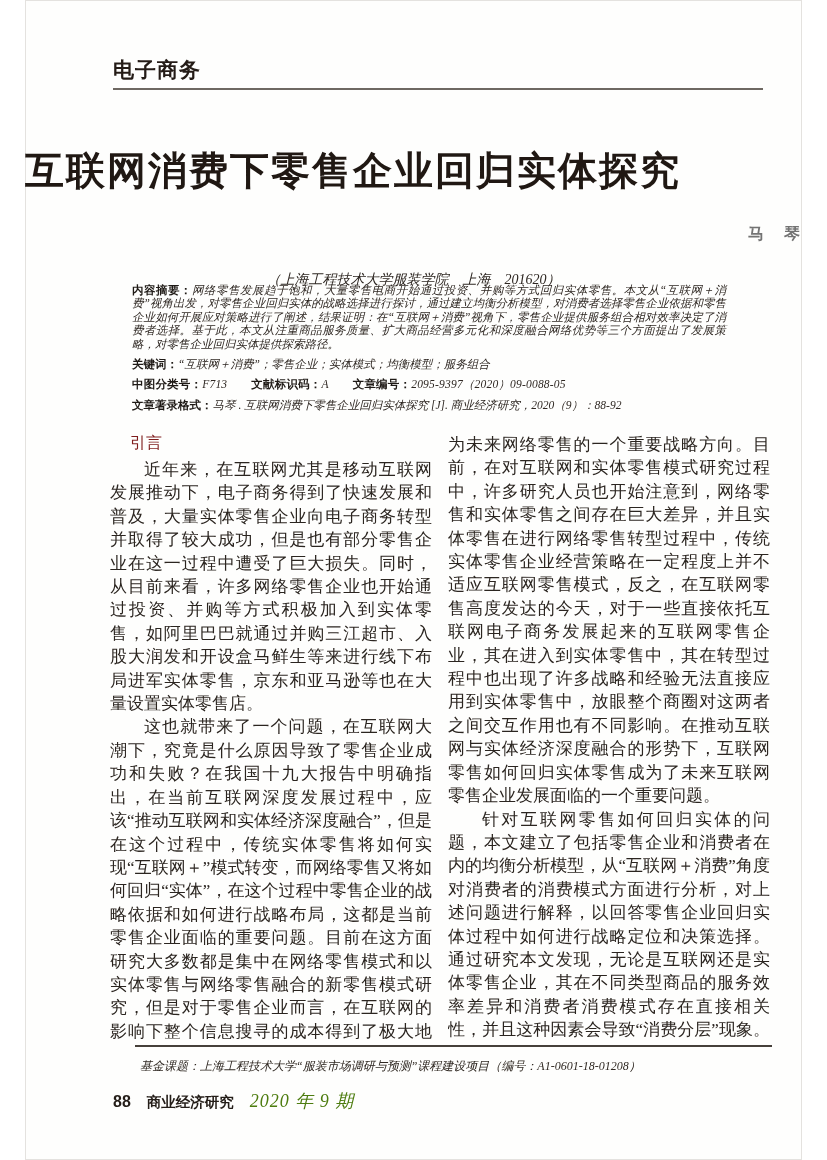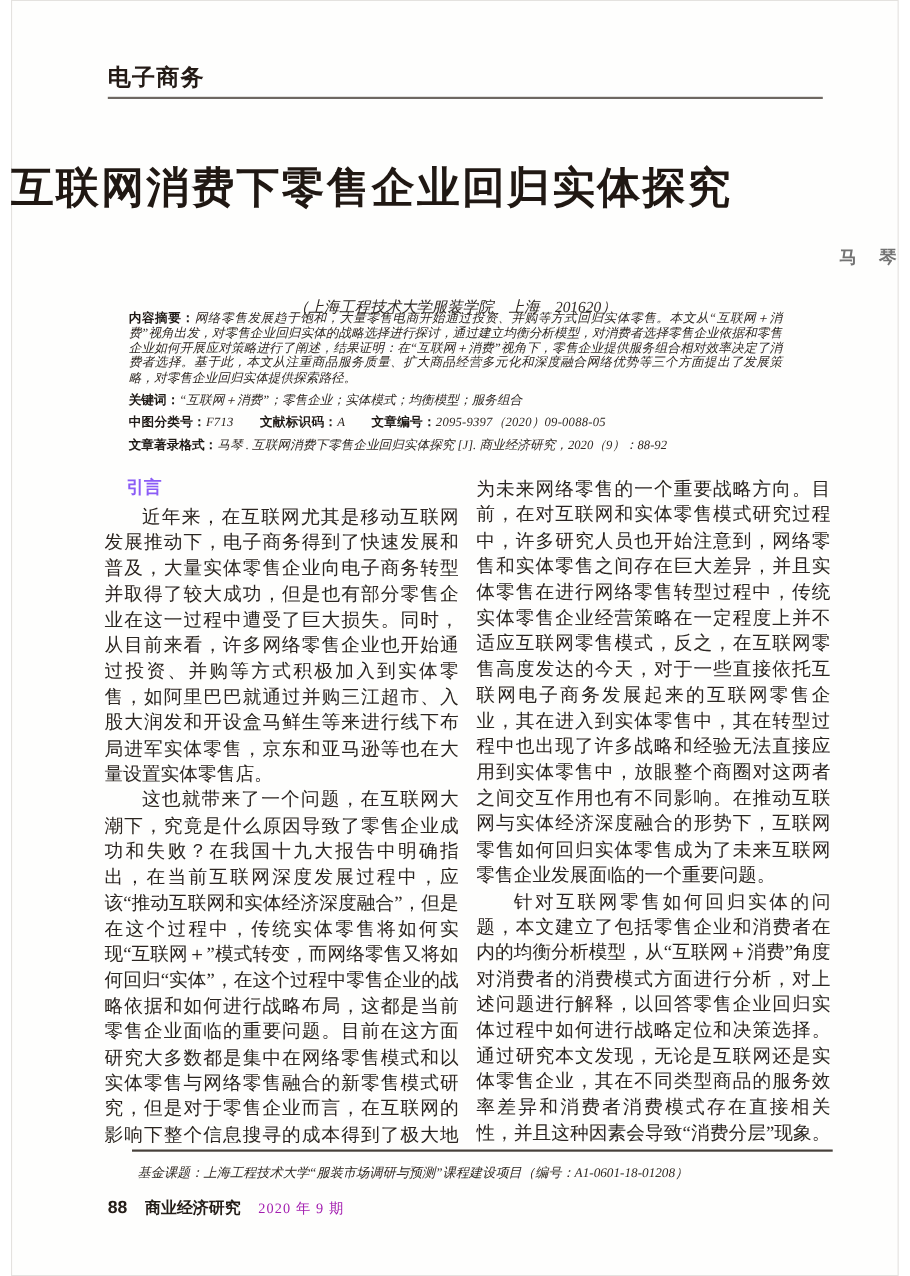--- a/index.html
+++ b/index.html
@@ -1,25 +1,26 @@
 <!DOCTYPE html>
 <html><head>
 <meta charset="utf-8">
 <style>
   html, body { margin: 0; padding: 0; background: #ffffff; }
   .page {
     position: relative;
-    width: 807px;
+    width: 737px;
     height: 1160px;
     margin: 0 auto;
     background: #fefefd;
     box-shadow: inset 0 0 0 1px #e4e2df;
     font-family: "Liberation Serif", serif;
     color: #2b2520;
     overflow: hidden;
+    padding-left: 40px;
   }
 
   
   .category {
     position: absolute; left: 88px; top: 56px;
     font-family: "Liberation Sans", sans-serif;
     font-weight: bold; font-size: 21px; letter-spacing: 1px;
     color: #241b16;
   }
   .category-rule {
@@ -68,21 +69,21 @@
   }
   .col { width: 322px; height: 606px; overflow: hidden; }
   .col p {
     margin: 0; font-size: 17px; line-height: 23.4px;
     text-align: justify; text-indent: 2em; color: #2b2520;
   }
   .col p.no-indent { text-indent: 0; }
   .intro-heading {
     margin: 0 0 4px 20px;
     font-family: "Liberation Sans", sans-serif;
-    font-weight: bold; font-size: 16px; color: #8b5cf6;
+    font-weight: normal; font-size: 16px; color: #7f1d1d;
   }
   .section-heading {
     margin: 13px 0 6px 0; text-align: center;
     font-family: "Liberation Sans", sans-serif;
     font-weight: bold; font-size: 15px; color: #1f1a16;
   }
 
   
   .footnote-rule {
     position: absolute; left: 110px; top: 1045px; width: 637px; height: 2px;
@@ -100,21 +101,21 @@
   }
   .footer .pageno {
     font-family: "Liberation Sans", sans-serif;
     font-weight: bold; font-size: 16px; color: #241d18;
   }
   .footer .journal {
     font-family: "Liberation Sans", sans-serif;
     font-weight: bold; font-size: 14.5px; color: #241d18;
   }
   .footer .issue {
-    font-size: 13px; color: #a21caf; letter-spacing: 1px;
+    font-size: 18px; color: #4d7c0f; letter-spacing: 1px; font-style: italic;
   }
 </style>
 </head>
 <body>
 
 <div class="page">
 
   <div class="category">电子商务</div>
   <div class="category-rule"></div>
 

